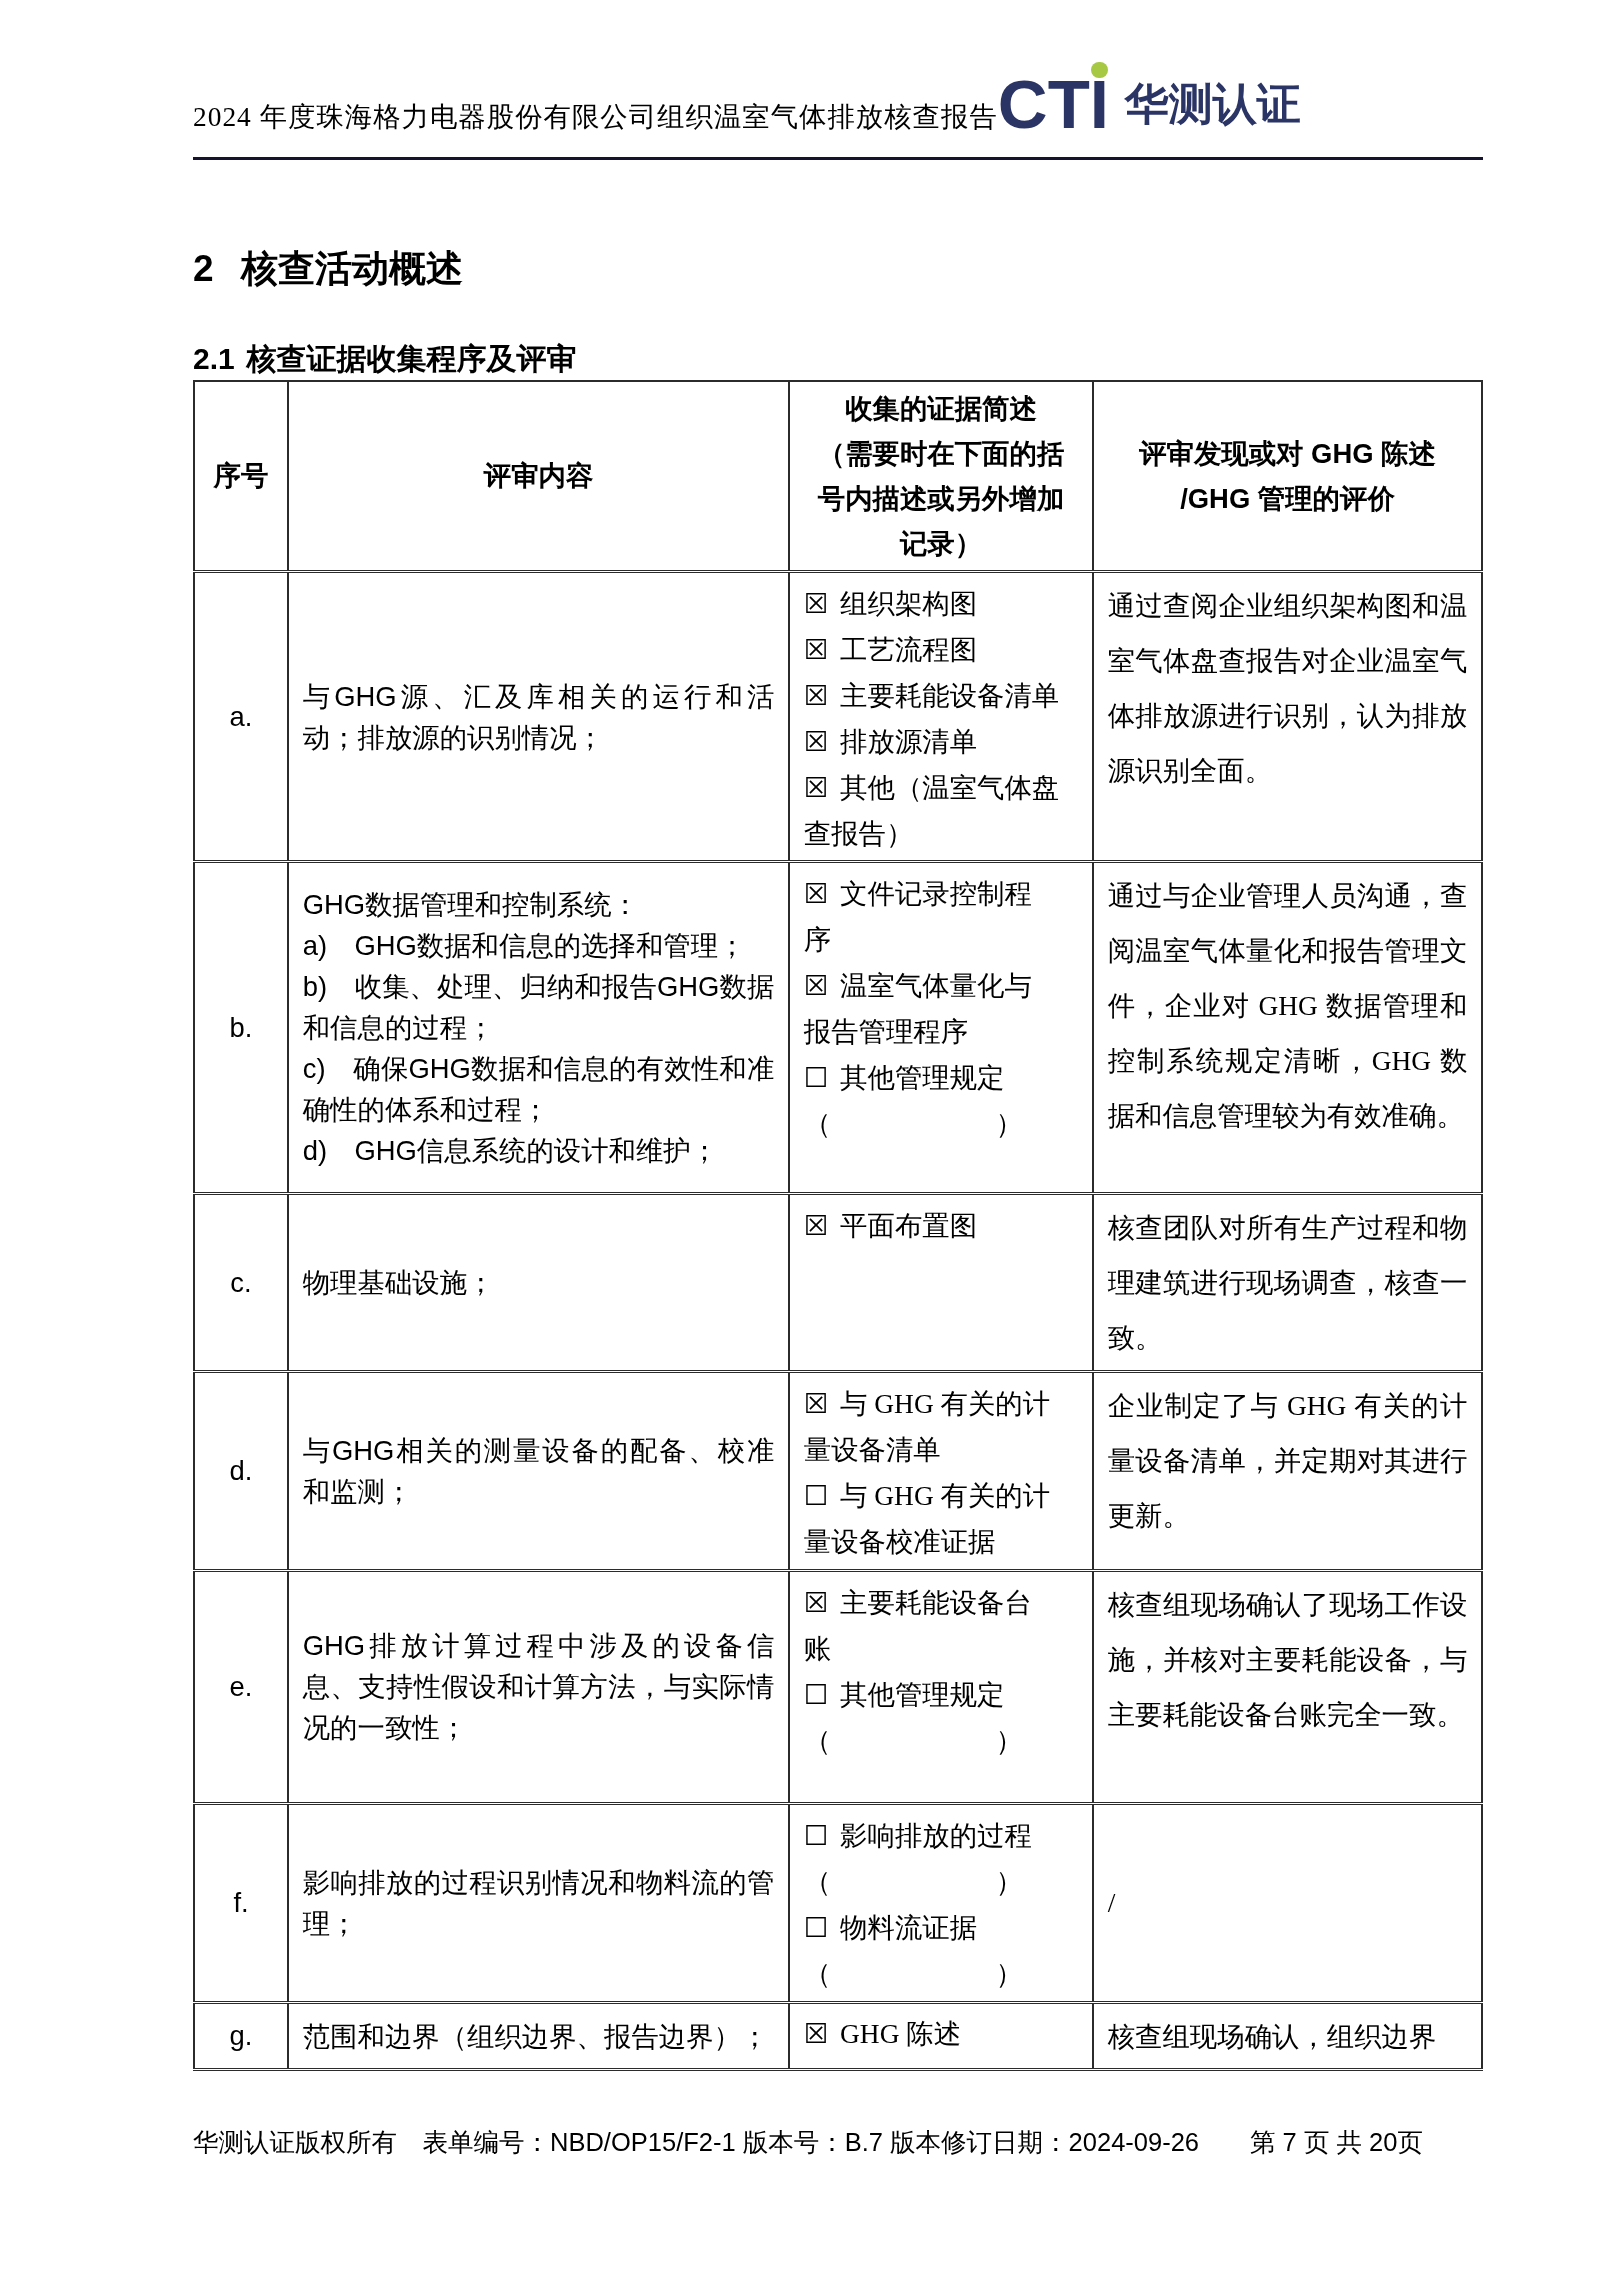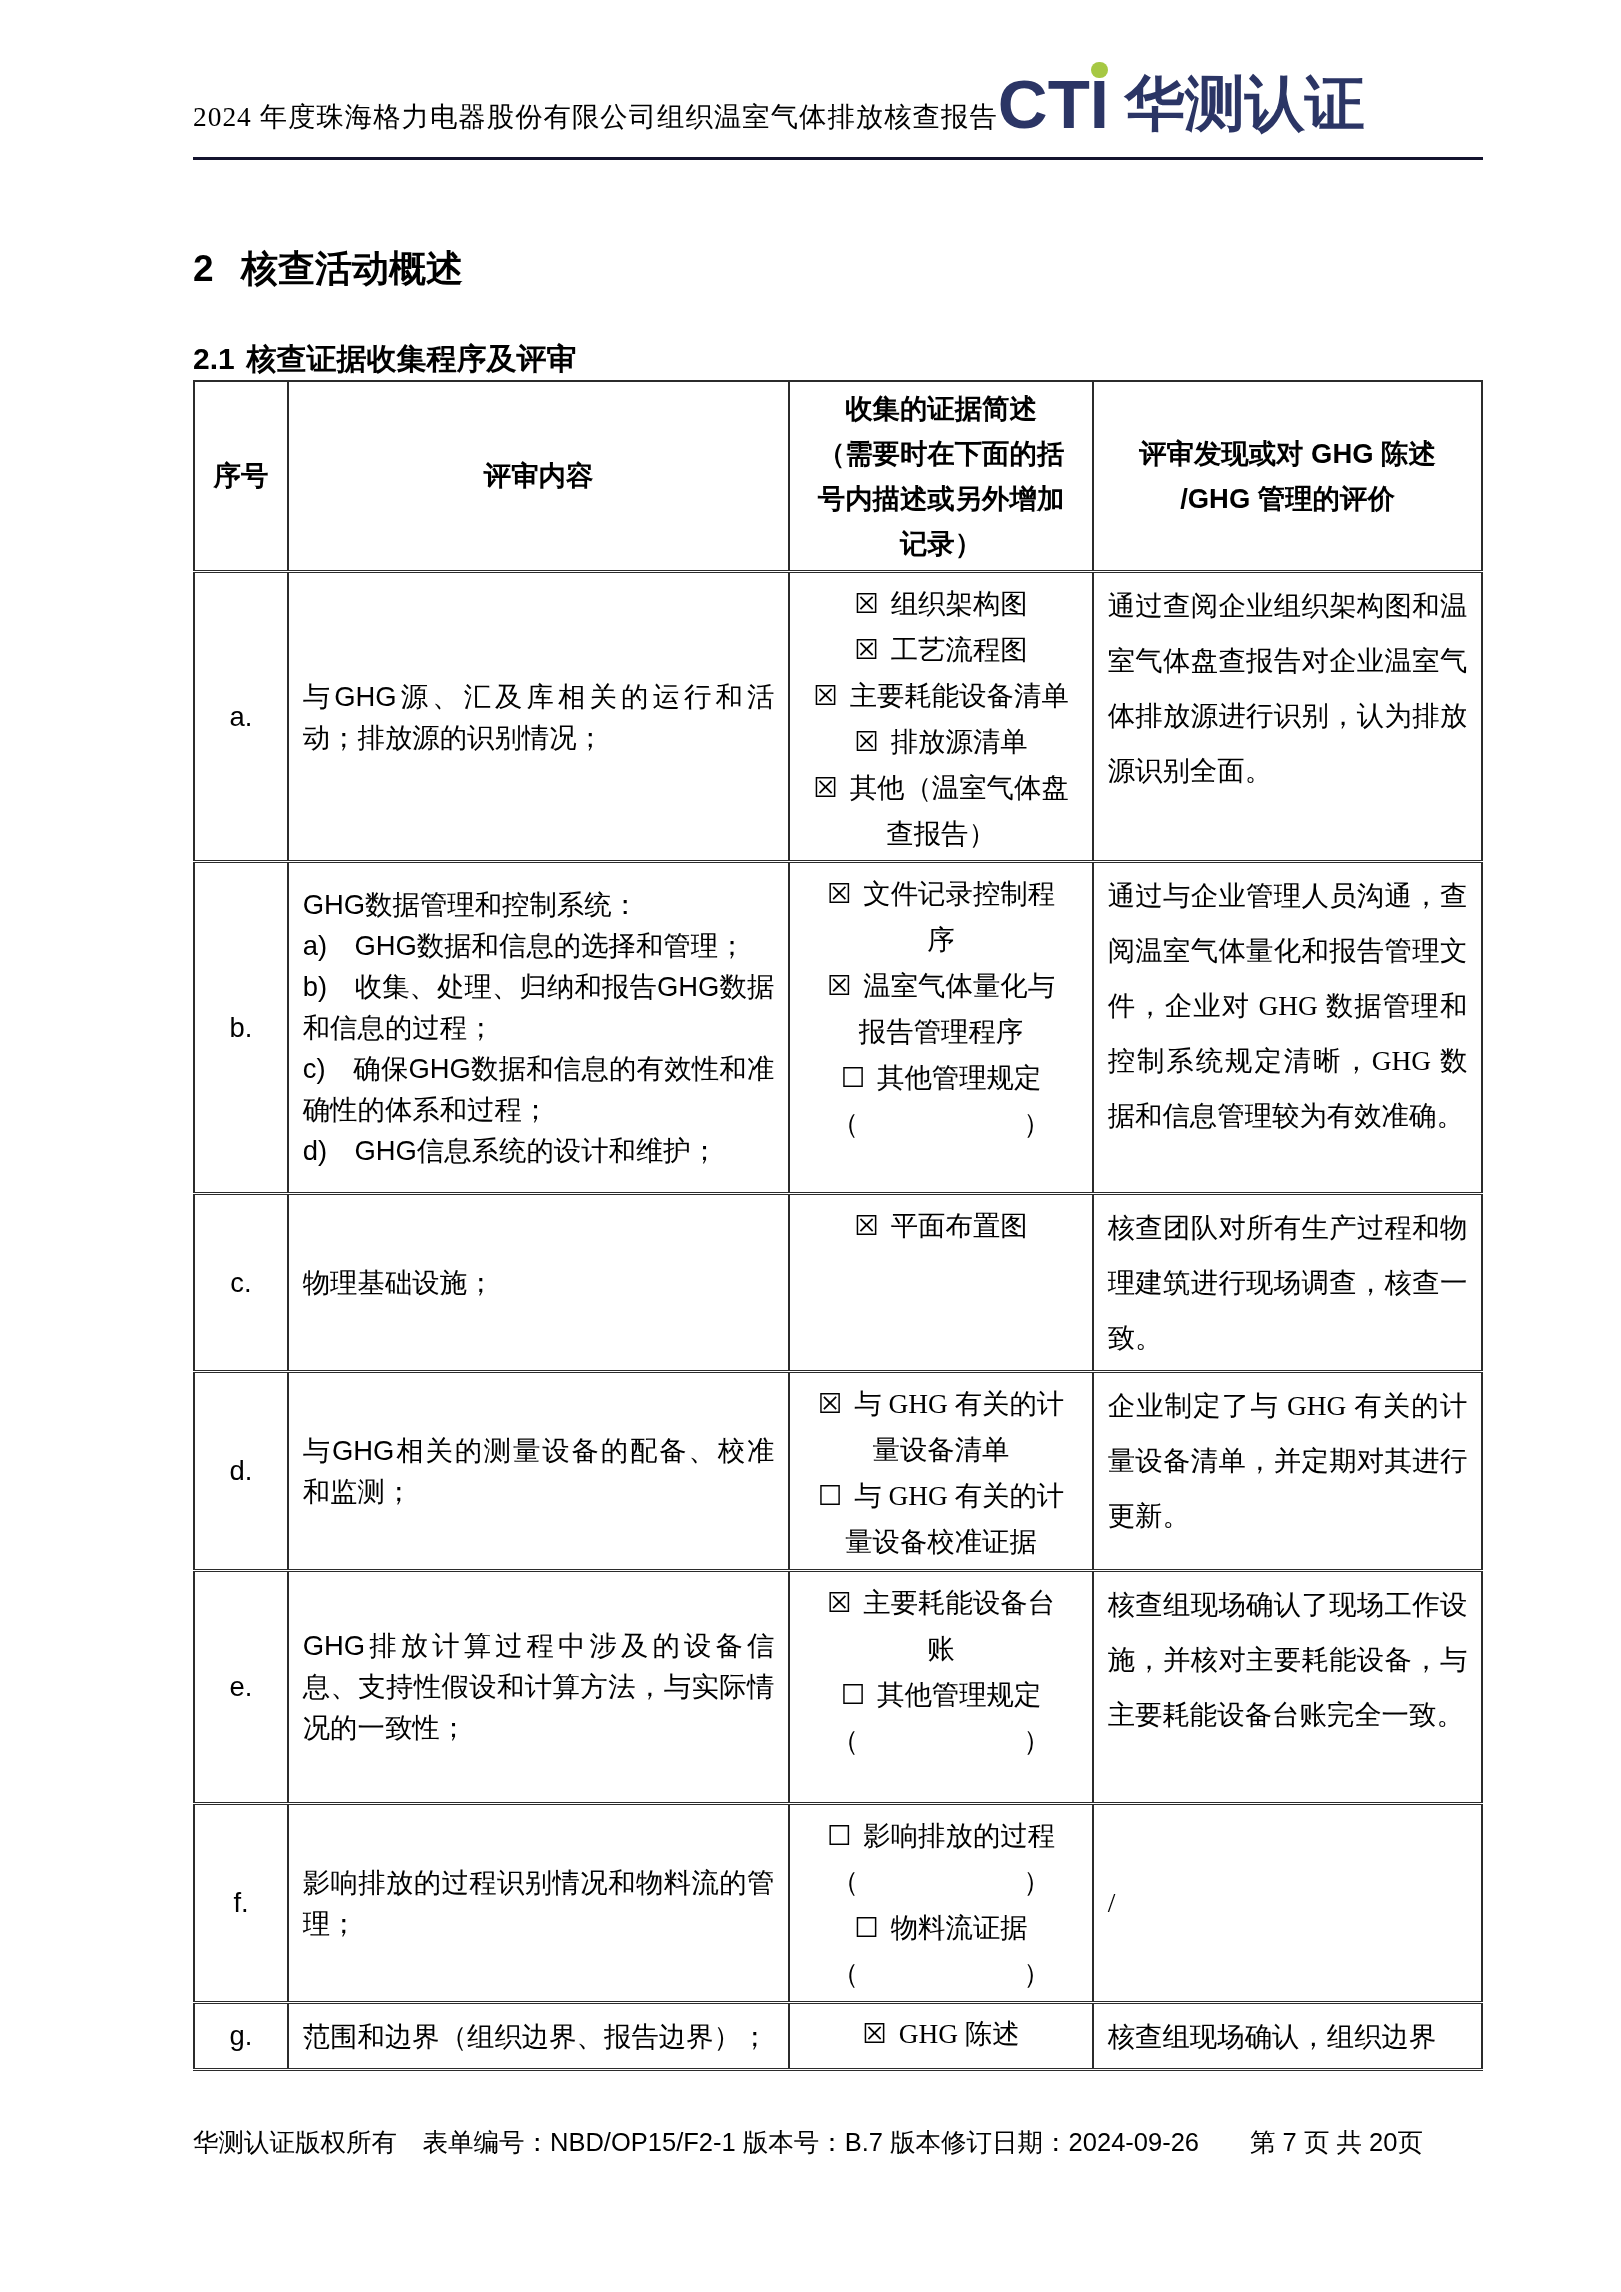--- a/index.html
+++ b/index.html
@@ -15,35 +15,35 @@
 
   
   .doc-header { display:flex; align-items:center; height:106px; }
   .doc-title { font-size:27.4px; letter-spacing:1px; padding-top:25.5px; }
   .logo { display:flex; align-items:center; white-space:nowrap; }
   .logo-cti { position:relative; font-family:"Liberation Sans", sans-serif; font-weight:bold;
               font-size:69px; color:#2b3565; letter-spacing:0px; line-height:1; }
   .logo-dot { position:absolute; top:-7.8px; right:1px; width:16.7px; height:16.7px;
               border-radius:50%; background:#a6c843; }
   .logo-cn { font-family:"Liberation Sans", sans-serif; font-weight:bold;
-             font-size:60px; color:#2b3565; margin-left:15.7px; line-height:1; }
+             font-size:44px; color:#2b3565; margin-left:15.7px; line-height:1; }
   .header-rule { border-bottom:3.9px solid #14142e; }
 
   
   .h1 { margin-top:84px; font-family:"Liberation Sans", sans-serif; font-weight:bold; font-size:37px; }
   .h1 .num { margin-right:27.4px; }
   .h2 { margin-top:45px; font-family:"Liberation Sans", sans-serif; font-weight:bold; font-size:30px; }
   .h2 .num { margin-right:11.8px; }
   .intro { margin-top:23.5px; font-size:28px; line-height:57px; text-align:justify; text-indent:59px; }
 
   
   table.review { width:100%; border-collapse:collapse; table-layout:fixed; margin-top:0px;
                  border:2px solid #2b2b2b; }
   col.c-id { width:7.3%; } col.c-content { width:38.9%; } col.c-evidence { width:23.6%; } col.c-finding { width:30.2%; }
-  th, td { border:2px solid #2b2b2b; border-top:3.9px double #2b2b2b; font-size:27.4px;text-align:center; }
+  th, td { border:2px solid #2b2b2b; border-top:3.9px double #2b2b2b; font-size:27.4px; }
   thead th { border-top:2px solid #2b2b2b; }
   tbody tr:last-child td { border-bottom:3.9px double #2b2b2b; }
   thead tr { height:162px; }
   tbody tr:nth-child(1){height:277px} tbody tr:nth-child(2){height:332px}
   tbody tr:nth-child(3){height:157px} tbody tr:nth-child(4){height:191px}
   tbody tr:nth-child(5){height:233px} tbody tr:nth-child(6){height:163px}
   tbody tr:nth-child(7){height:48px}
   th { font-family:"Liberation Sans", sans-serif; font-weight:bold; text-align:center;
        vertical-align:middle; line-height:45px; padding:3.9px 9.8px;margin-left:24px; }
   td { padding:3.9px 13.7px; }

